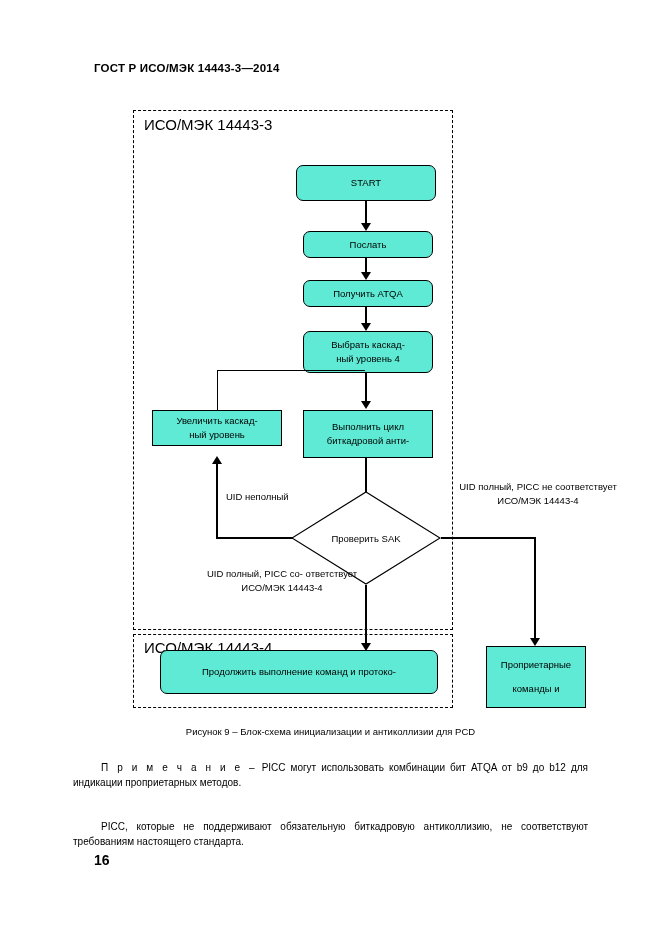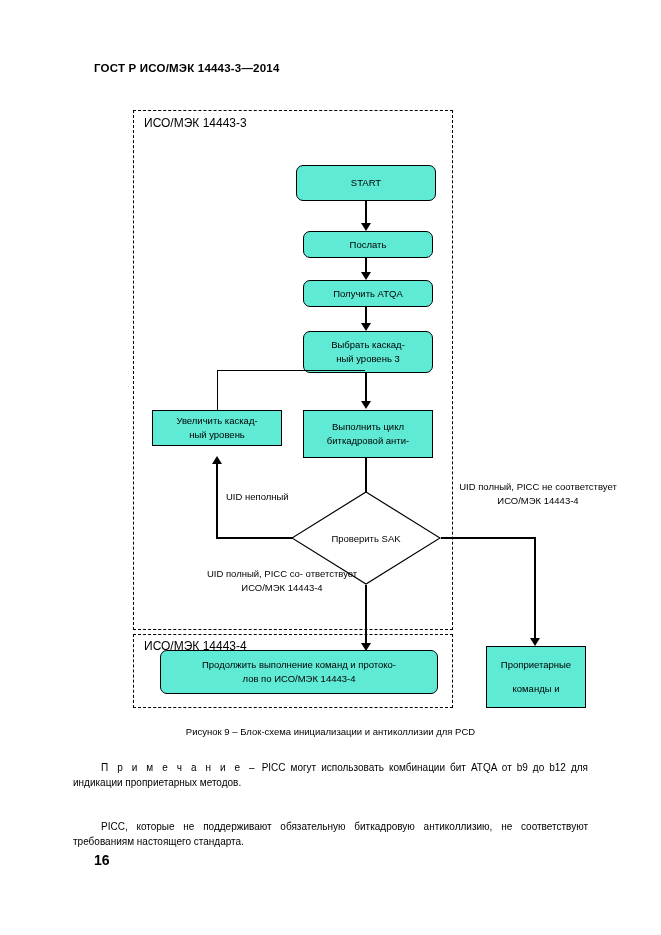--- a/index.html
+++ b/index.html
@@ -38,21 +38,21 @@
     width: 661px;
     height: 630px;
   }
   .dashed-box {
     position: absolute;
     border: 1px dashed #000;
     box-sizing: border-box;
   }
   .dashed-label {
     position: absolute;
-    font-size: 12px;
+    font-size: 15px;
     text-align: center;
   }
   .node {
     position: absolute;
     box-sizing: border-box;
     border: 1px solid #000;
     background: #5eead4;
     display: flex;
     align-items: center;
     justify-content: center;
@@ -177,21 +177,21 @@
         <span>Получить ATQA</span>
       </div>
     </div>
 
     <div class="line-v" style="left:365px; top:207px; height:20px;"></div>
     <div class="arrow-down" style="left:361px; top:223px;"></div>
 
     <div class="node rounded" style="left:303px; top:231px; width:130px; height:42px;">
       <div class="lines">
         <span>Выбрать каскад-</span>
-        <span>ный уровень 3</span>
+        <span>ный уровень 4</span>
       </div>
     </div>
 
     <div class="line-v" style="left:365px; top:273px; height:33px;"></div>
     <div class="arrow-down" style="left:361px; top:301px;"></div>
 
     <div class="node" style="left:303px; top:310px; width:130px; height:48px;">
       <div class="lines">
         <span>Выполнить цикл</span>
         <span style="margin-top:0;">биткадровой анти-</span>
@@ -241,21 +241,20 @@
 
     <div class="edge-label" style="left:448px; top:380px; width:180px;">
       <span>UID полный, PICC не</span>
       <span>соответствует</span>
       <span>ИСО/МЭК 14443-4</span>
     </div>
 
     <div class="node rounded" style="left:160px; top:550px; width:278px; height:44px;">
       <div class="lines">
         <span>Продолжить выполнение команд и протоко-</span>
-        <span>лов по ИСО/МЭК 14443-4</span>
       </div>
     </div>
 
     <div class="node" style="left:486px; top:546px; width:100px; height:62px;">
       <div class="lines">
         <span>Проприетарные</span>
         <span style="margin-top:10px;">команды и</span>
       </div>
     </div>
 

